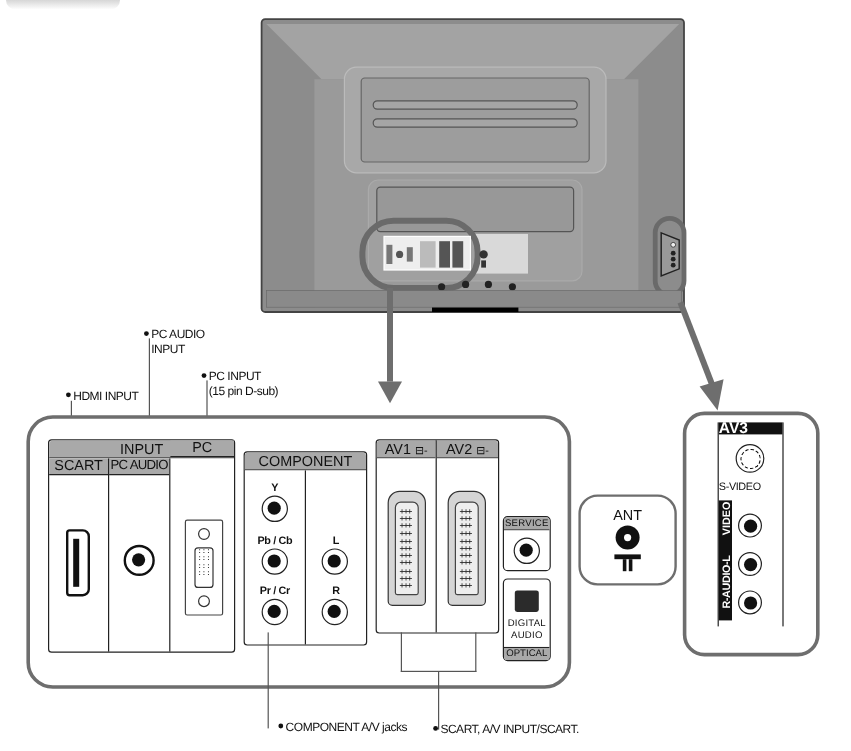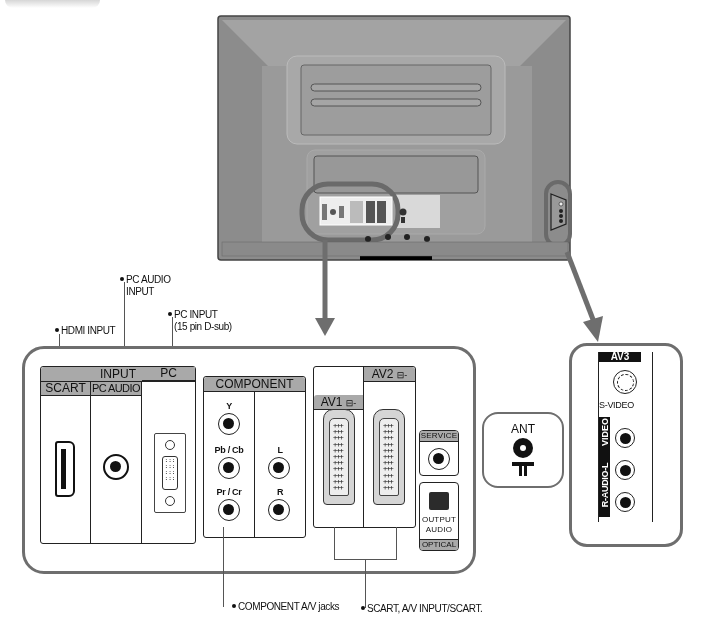--- a/index.html
+++ b/index.html
@@ -110,21 +110,21 @@
   <div class="jack" style="left:14px;top:80px;"></div>
   <div class="jl" style="left:0;top:110px;width:50px;">Pr / Cr</div>
   <div class="jack" style="left:14px;top:122px;"></div>
   <div class="jl" style="left:51px;top:68px;width:50px;">L</div>
   <div class="jack" style="left:64px;top:80px;"></div>
   <div class="jl" style="left:51px;top:110px;width:50px;">R</div>
   <div class="jack" style="left:64px;top:122px;"></div>
 </div>
 
 <div class="box" style="left:313px;top:366px;width:101px;height:160px;">
-  <div class="hdr" style="left:0;top:0;width:49px;height:14px;line-height:14px;border-radius:3px 0 0 0;margin-top:28px;"><span>AV1</span> <span style="font-size:9px">⊟-</span></div>
+  <div class="hdr" style="left:0;top:0;width:49px;height:14px;line-height:14px;border-radius:3px 0 0 0;"><span>AV1</span> <span style="font-size:9px">⊟-</span></div>
   <div class="hdr" style="left:50px;top:0;width:51px;height:14px;line-height:14px;border-radius:0 3px 0 0;"><span>AV2</span> <span style="font-size:9px">⊟-</span></div>
   <div class="divv" style="left:49px;top:0;height:160px;"></div>
   <div class="scart" style="left:9px;top:42px;">
     <div class="inner">
         <div class="pins">+++<br>+++<br>+++<br>+++<br>+++<br>+++<br>+++<br>+++<br>+++<br>+++<br>+++</div>
       </div>
   </div>
   <div class="scart" style="left:59px;top:42px;">
     <div class="inner">
         <div class="pins">+++<br>+++<br>+++<br>+++<br>+++<br>+++<br>+++<br>+++<br>+++<br>+++<br>+++</div>
@@ -136,37 +136,37 @@
 <div class="vline" style="left:396px;top:527px;height:33px;"></div>
 <div class="hline" style="left:334px;top:559px;width:63px;"></div>
 
 <div class="box" style="left:419px;top:430px;width:38px;height:44px;border-radius:4px;">
   <div class="hdr" style="left:0;top:0;width:38px;height:10px;line-height:10px;font-size:8px;letter-spacing:0.2px;border-radius:3px 3px 0 0;">SERVICE</div>
   <div class="jack" style="left:8px;top:17px;"></div>
 </div>
 
 <div class="box" style="left:419px;top:482px;width:38px;height:67px;border-radius:4px;">
   <div class="abs" style="left:9px;top:9px;width:20px;height:18px;background:#2b2b2b;border-radius:2px;"></div>
-  <div class="abs" style="left:0;top:32px;width:38px;text-align:center;font-size:8px;line-height:10px;letter-spacing:0.2px;"><span>OUTPUT</span><br><span>AUDIO</span></div>
+  <div class="abs" style="left:0;top:32px;width:38px;text-align:center;font-size:8px;line-height:10px;letter-spacing:0.2px;"><span>DIGITAL</span><br><span>AUDIO</span></div>
   <div class="hdr" style="left:0;top:56px;width:38px;height:10px;line-height:10px;font-size:8px;border-bottom:none;border-top:1px solid #222;border-radius:0 0 3px 3px;">OPTICAL</div>
 </div>
 
 <div class="abs" style="left:482px;top:412px;width:78px;height:72px;border:2px solid #6e6e6e;border-radius:16px;background:#fff;">
   <div class="abs" style="left:0;top:8px;width:78px;text-align:center;font-size:12px;">ANT</div>
   <div class="abs" style="left:29px;top:24px;width:20px;height:20px;border-radius:50%;background:#111;">
     <div class="abs" style="left:7px;top:7px;width:6px;height:6px;border-radius:50%;background:#fff;"></div>
   </div>
   <div class="abs" style="left:28px;top:48px;width:22px;height:4px;background:#111;"></div>
   <div class="abs" style="left:35px;top:52px;width:3px;height:10px;background:#111;"></div>
   <div class="abs" style="left:40px;top:52px;width:3px;height:10px;background:#111;"></div>
 </div>
 
 <div class="panel" style="left:569px;top:343px;width:108px;height:198px;border-radius:18px;"></div>
 <div class="abs" style="left:598px;top:352px;width:53px;height:170px;border-left:1px solid #222;border-right:1px solid #222;background:#fff;">
-  <div class="abs" style="left:0;top:0;width:42px;height:10px;line-height:10px;background:#111;color:#fff;text-align:center;font-size:10px;font-weight:bold;">AV3</div>
+  <div class="abs" style="left:0;top:0;width:53px;height:10px;line-height:10px;background:#111;color:#fff;text-align:left;font-size:13px;font-weight:bold;">AV3</div>
   <div class="abs" style="left:14px;top:18px;width:24px;height:24px;border:1.5px solid #222;border-radius:50%;box-sizing:border-box;background:#fff;">
     <div class="abs" style="left:3px;top:3px;width:15px;height:15px;border:1px dashed #111;border-radius:50%;"></div>
   </div>
   <div class="abs" style="left:0;top:48px;width:53px;font-size:9px;letter-spacing:-0.3px;">S-VIDEO</div>
   <div class="abs" style="left:0;top:65px;width:11px;height:100px;background:#111;"></div>
   <div class="abs" style="left:-12px;top:75px;width:36px;text-align:center;color:#fff;font-size:9px;font-weight:bold;transform:rotate(-90deg);transform-origin:center;">VIDEO</div>
   <div class="abs" style="left:-24px;top:128px;width:60px;text-align:center;color:#fff;font-size:9px;font-weight:bold;transform:rotate(-90deg);transform-origin:center;letter-spacing:-0.3px;">R-AUDIO-L</div>
   <div class="jack" style="left:16px;top:76px;width:20px;height:20px;"></div>
   <div class="jack" style="left:16px;top:108px;width:20px;height:20px;"></div>
   <div class="jack" style="left:16px;top:140px;width:20px;height:20px;"></div>

